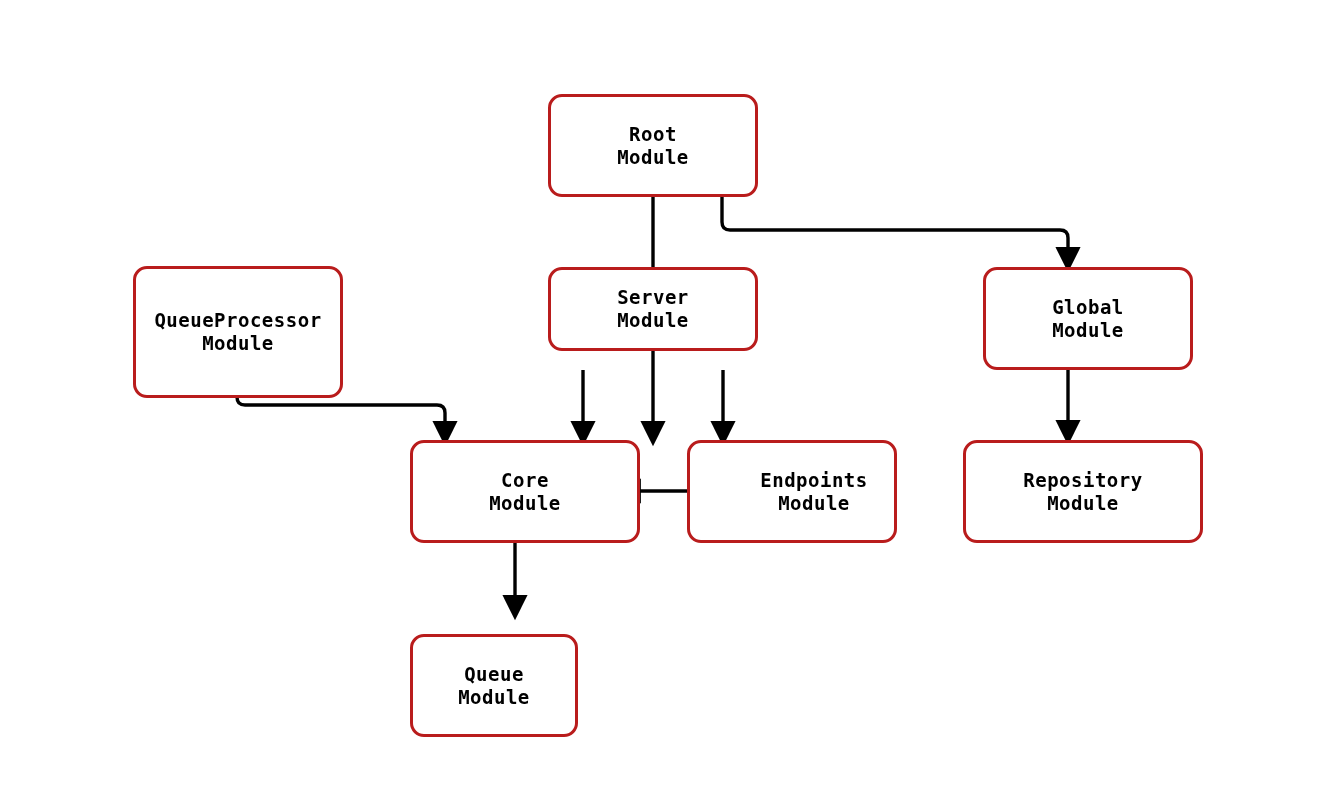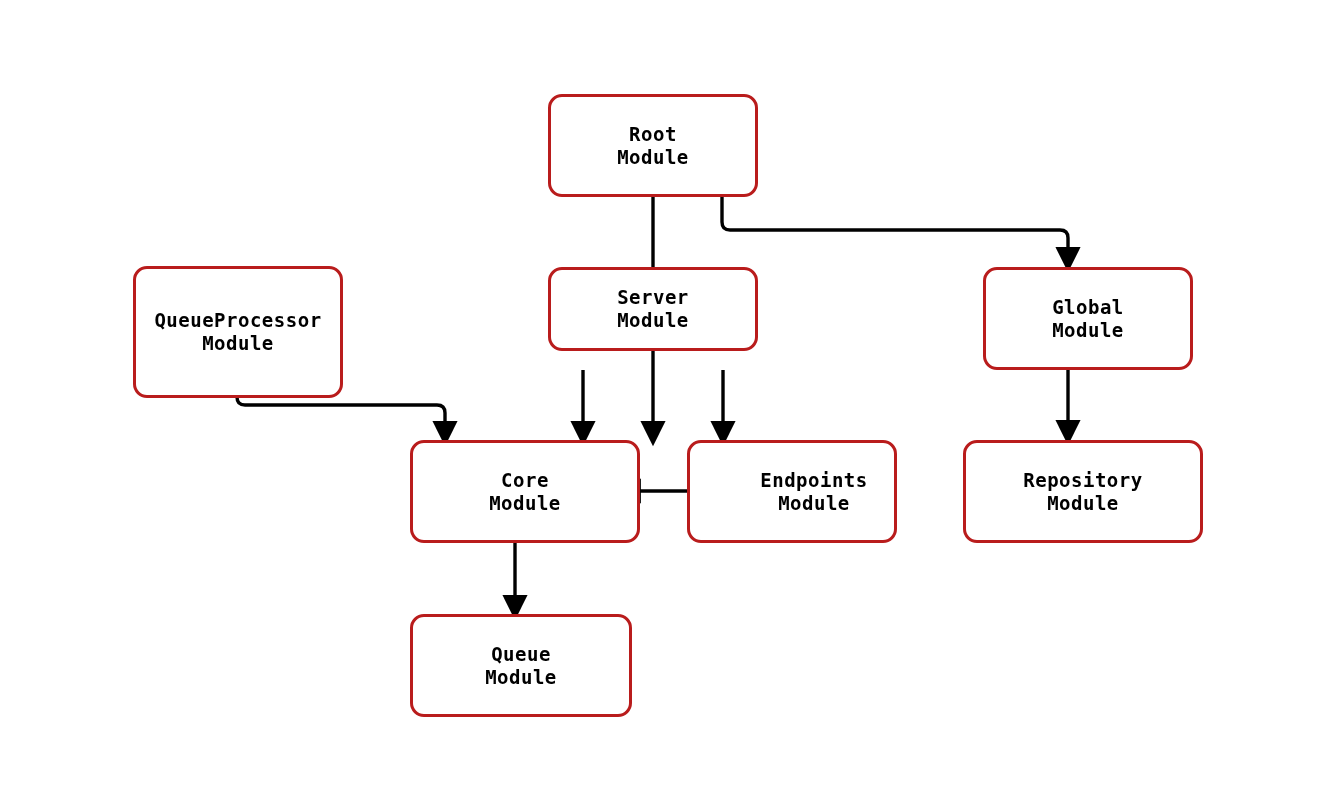--- a/index.html
+++ b/index.html
@@ -105,18 +105,18 @@
   <div class="node" style="left:687px; top:440px; width:210px; height:103px;padding-left:44px;">
     <div class="node-label">Endpoints
 Module</div>
   </div>
 
   <div class="node" style="left:963px; top:440px; width:240px; height:103px;">
     <div class="node-label">Repository
 Module</div>
   </div>
 
-  <div class="node" style="left:410px; top:614px; width:222px; height:103px;">
+  <div class="node" style="left:410px; top:634px; width:168px; height:103px;">
     <div class="node-label">Queue
 Module</div>
   </div>
 
 </div>
 
 </body></html>

